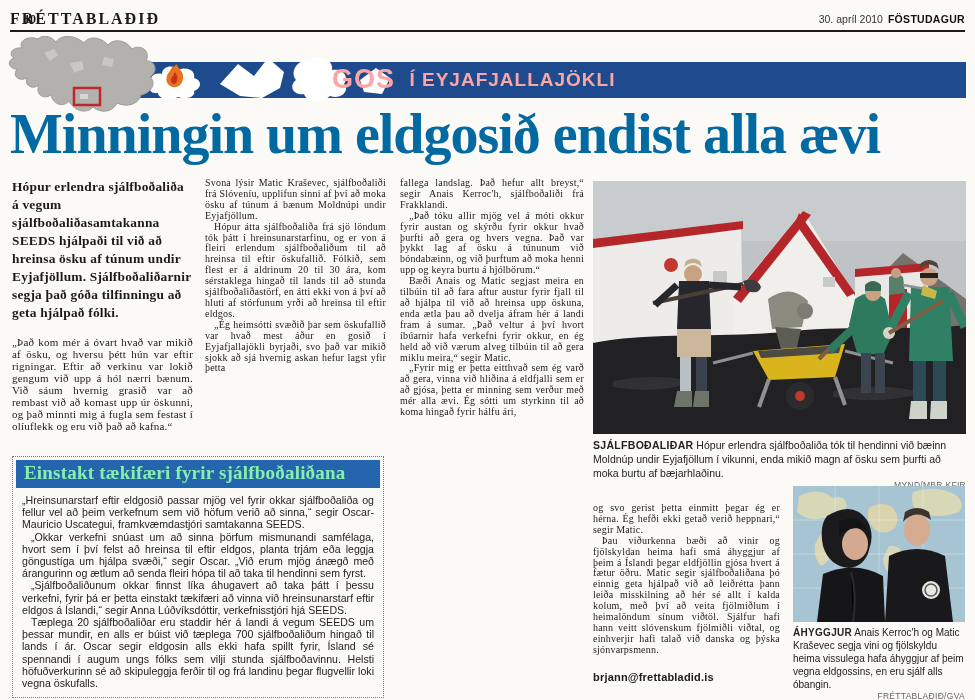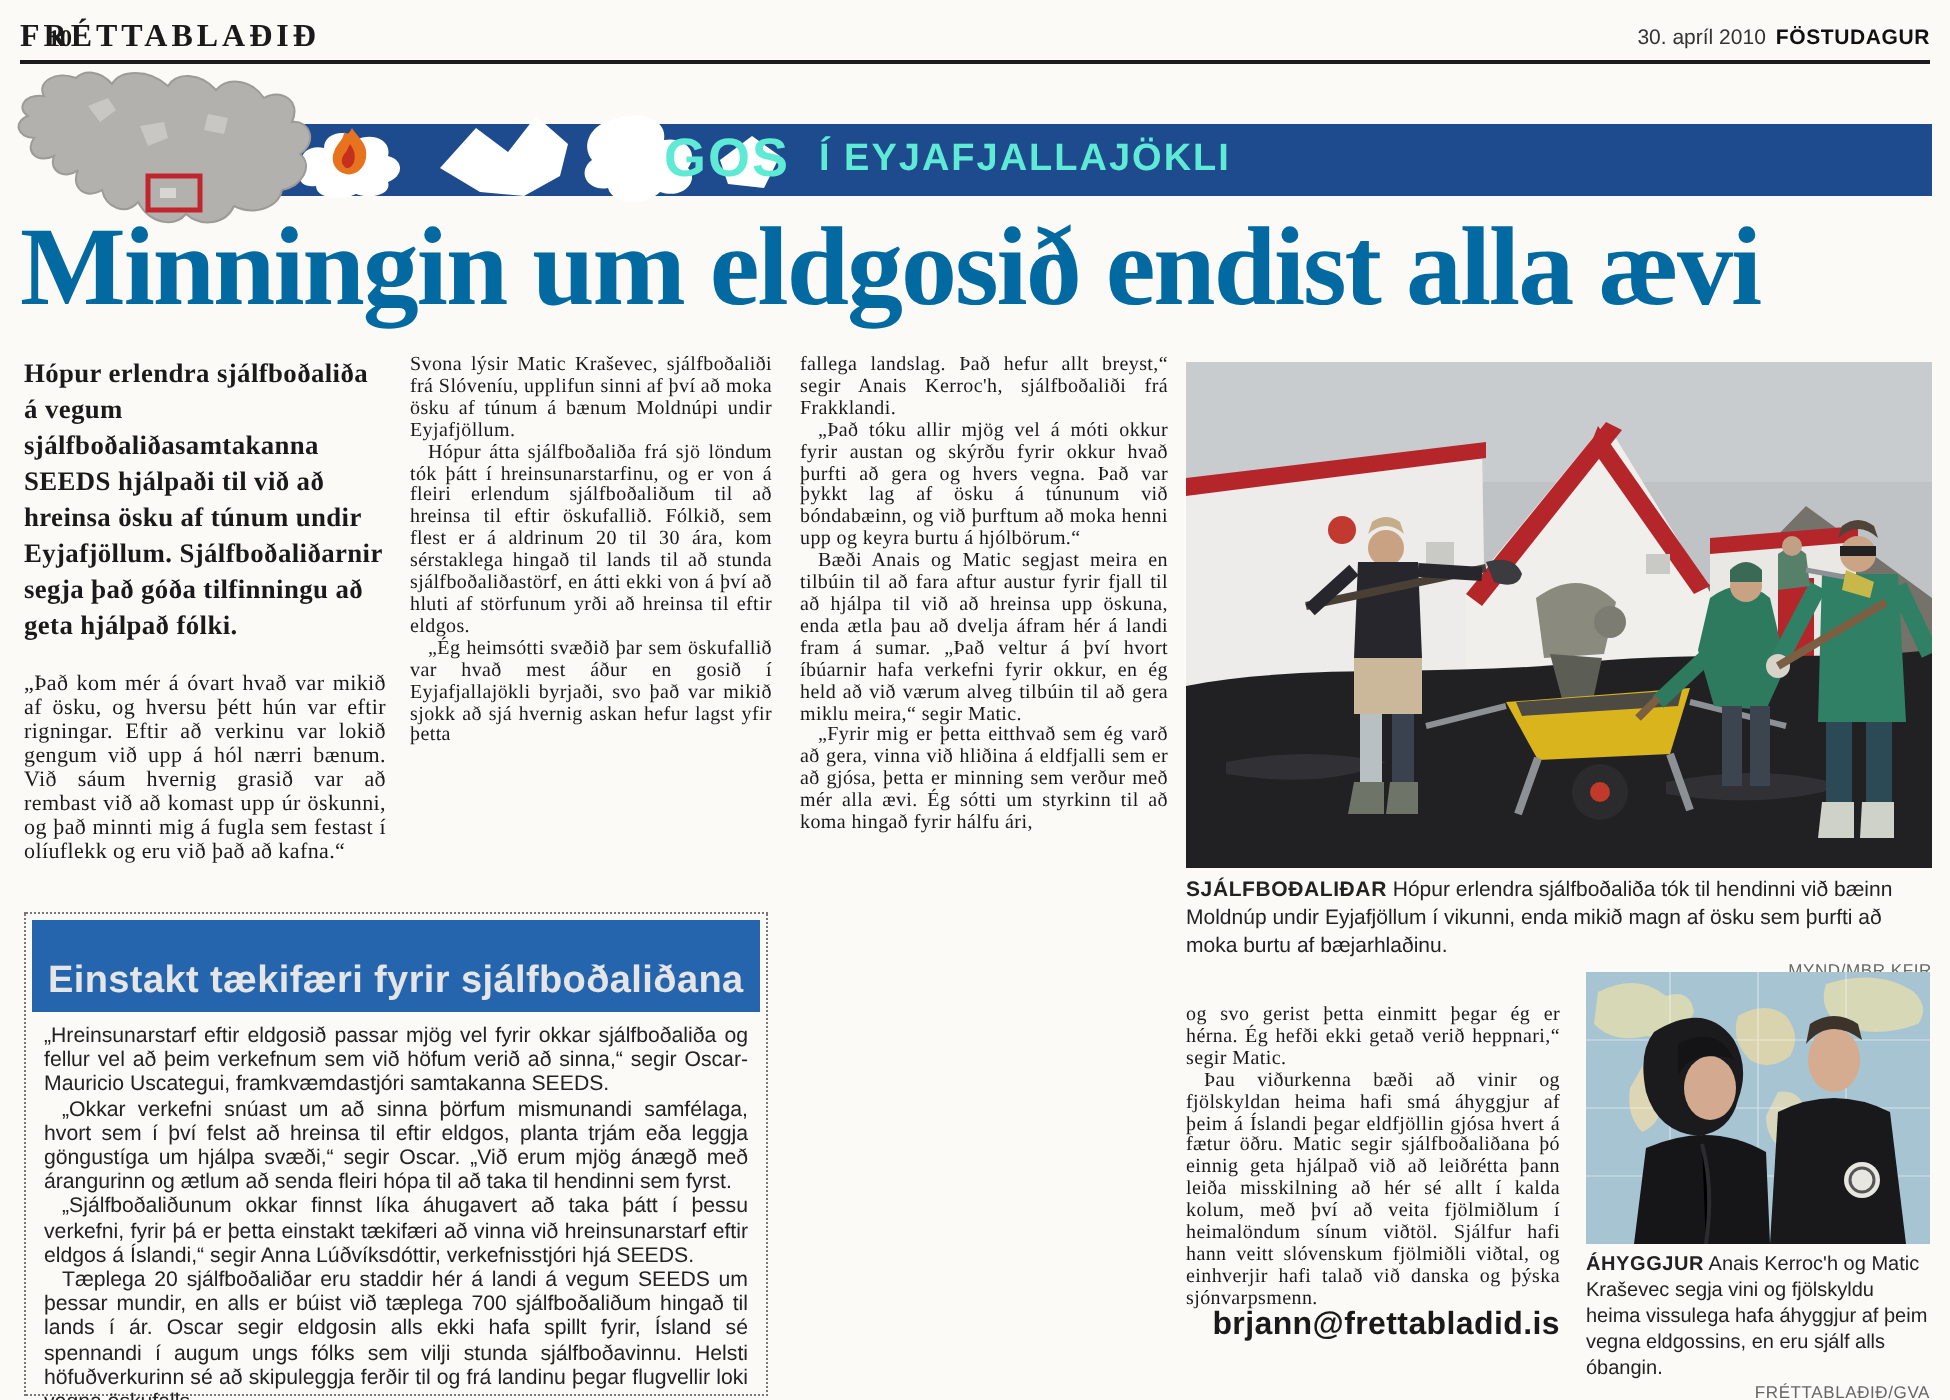--- a/index.html
+++ b/index.html
@@ -16,47 +16,47 @@
     font-size:16px; font-weight:bold; letter-spacing:2px; font-family:"Liberation Serif",serif; }
   .hdr-date { position:absolute; right:0; top:3px; font-size:10.5px; font-family:"Liberation Sans",sans-serif; color:#333; }
   .hdr-date b { color:#111; margin-left:5px; letter-spacing:0.3px; }
   .hdr-rule { position:absolute; left:10px; right:10px; top:30px; height:2px; background:#1c1c1c; }
   
   .banner-bar { position:absolute; left:110px; top:62px; width:856px; height:36px;
     background:#1d4b8e; }
   .banner-flame { position:absolute; left:38px; top:-4px; width:56px; height:42px; }
   .banner-glacier { position:absolute; left:100px; top:-8px; width:210px; height:52px; }
   .banner-text { position:absolute; left:222px; top:2px; white-space:nowrap;
-    font-family:"Liberation Sans",sans-serif; color:#5eead4; }
+    font-family:"Liberation Sans",sans-serif; color:#fca5a5; }
   .banner-text .kicker { font-size:27px; font-weight:bold; letter-spacing:1px; vertical-align:middle; }
   .banner-text .topic  { font-size:19px; font-weight:bold; letter-spacing:1px; vertical-align:middle; margin-left:10px; }
   .map-wrap { position:absolute; left:4px; top:33px; width:170px; height:90px; z-index:3; }
   
   .headline { position:absolute; left:10px; top:103px; width:955px;
     font-size:56px; line-height:62px; font-weight:bold; letter-spacing:-1px;
     font-family:"Liberation Serif",serif; color:#0369a1; }
   
   .col { position:absolute; text-align:justify; overflow:hidden;
     font-size:10px; line-height:10.9px; letter-spacing:0.2px; }
   .col p { text-indent:9px; }
   .col p.noindent { text-indent:0; }
   .col1 { left:12px;  top:178px; width:181px; height:272px; }
   .col2 { left:205px; top:178px; width:181px; height:274px; }
   .col3 { left:400px; top:178px; width:184px; height:514px; }
   .col4 { left:593px; top:503px; width:187px; height:190px; }
   .lead { font-size:13.4px; line-height:18px; font-weight:bold; text-align:left;
     letter-spacing:0.2px; margin-bottom:14px; }
   .col1 .quote { font-size:11px; line-height:12px; }
-  .byline { text-align:right; font-family:"Liberation Sans",sans-serif;
-    font-weight:bold; font-size:16px; margin-top:2px; }
+  .byline { font-family:"Liberation Sans",sans-serif;
+    font-weight:bold; font-size:11px; margin-top:16px; }
   
   .factbox { position:absolute; left:12px; top:456px; width:372px; height:242px;
     border:1px dotted #777; background:#fbfaf6; padding:3px; }
-  .factbox-bar { background:#2565ae; color:#e5e5e5; font-family:Liberation Sans, sans-serif;
-    font-weight:bold; font-size:19px; padding:20px 8px 4px; letter-spacing:0.2px; }
+  .factbox-bar { background:#2565ae; color:#86efac; font-family:Liberation Serif, serif;
+    font-weight:bold; font-size:19px; padding:2px 8px 4px; letter-spacing:0.2px; }
   .factbox-body { padding:6px 6px 0; font-family:"Liberation Sans",sans-serif;
     font-size:10.6px; line-height:12.2px; text-align:justify; color:#222; }
   .factbox-body p + p { text-indent:9px; }
   
   .photo { position:absolute; overflow:hidden; background:#9aa0a4; }
   .photo1 { left:593px; top:181px; width:373px; height:253px; }
   .photo2 { left:793px; top:486px; width:172px; height:136px; }
   .caption { position:absolute; font-family:"Liberation Sans",sans-serif;
     font-size:10.5px; line-height:14px; color:#222; }
   .caption1 { left:593px; top:438px; width:373px; }

